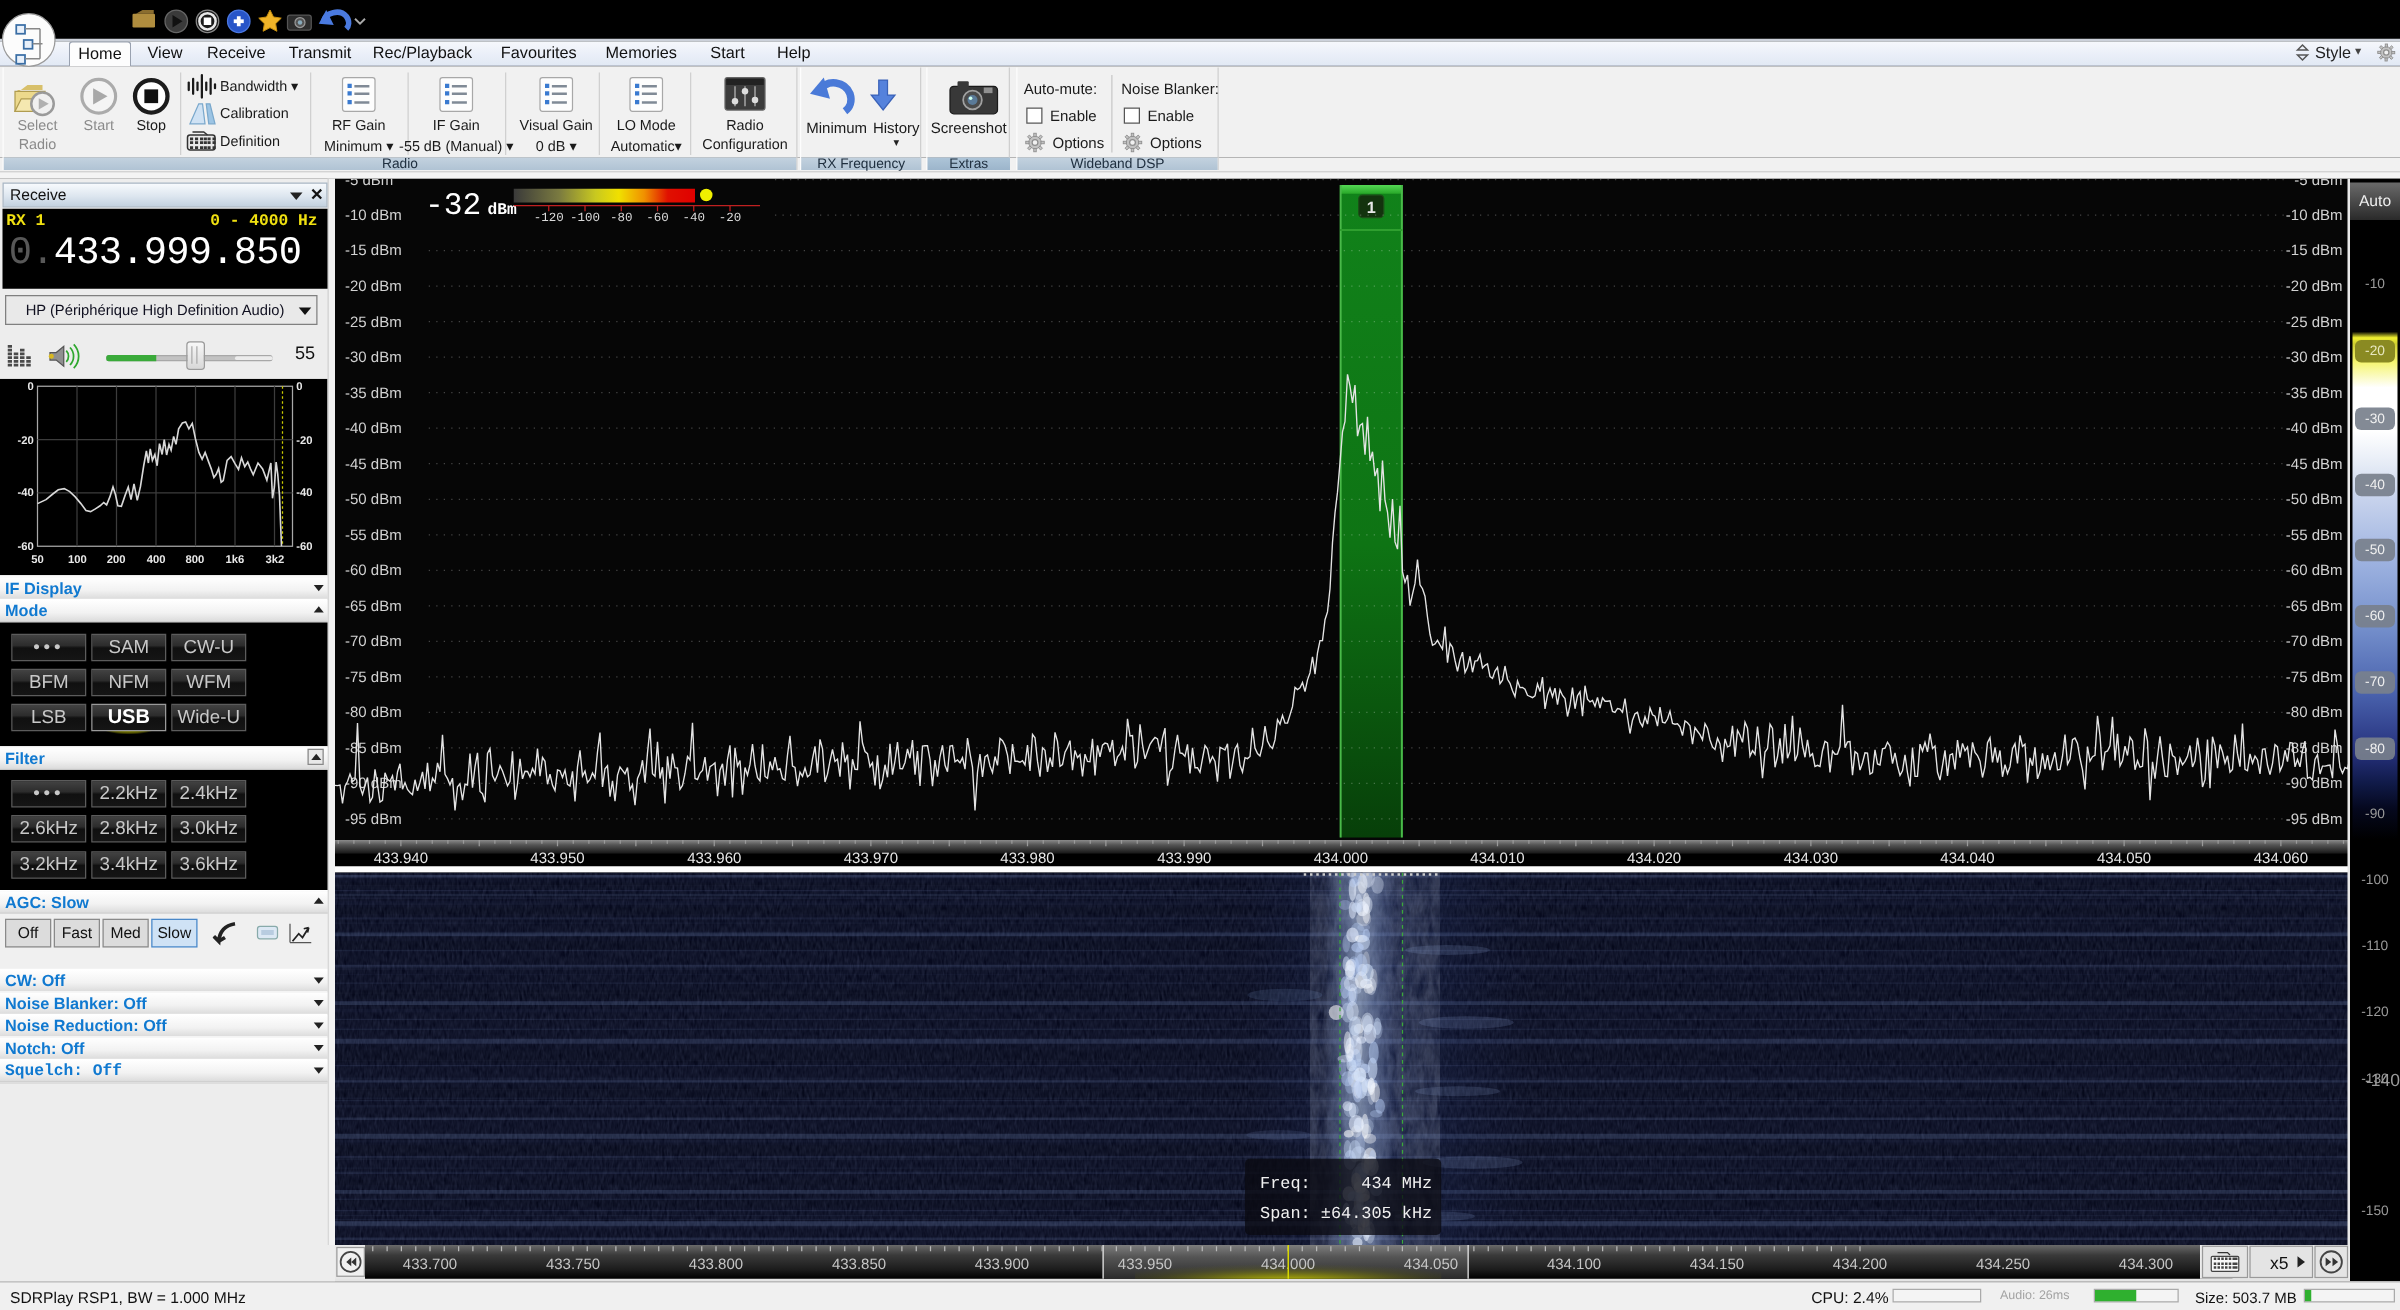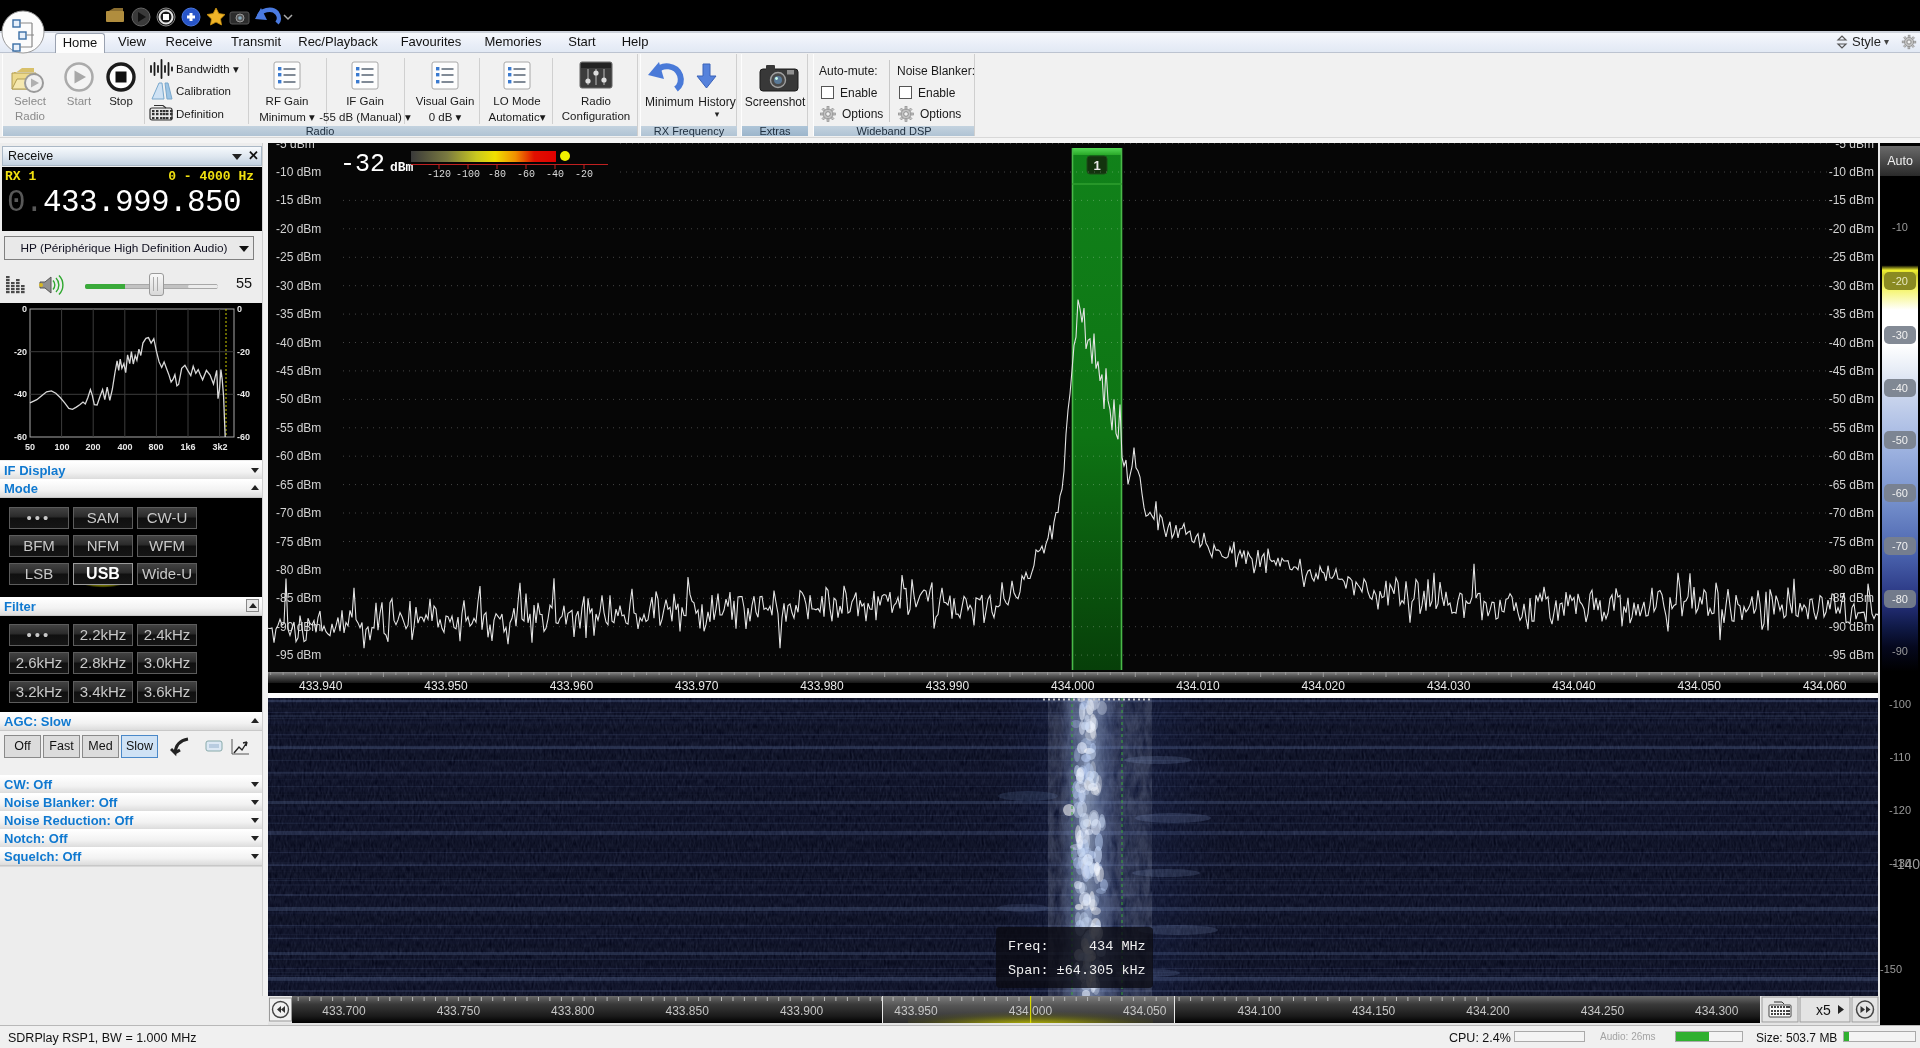--- a/index.html
+++ b/index.html
@@ -354,21 +354,21 @@
     <line x1="62" y1="19" x2="79" y2="19" stroke="#555"></line>
 </svg>
 <div class="hdr" style="left:0px;top:775px;width:262px;height:19px;">CW: Off</div>
 <div style="left:251px;top:782px;width:0;height:0;border-left:4px solid transparent;border-right:4px solid transparent;border-top:5px solid #222;position:absolute"></div>
 <div class="hdr" style="left:0px;top:793px;width:262px;height:19px;">Noise Blanker: Off</div>
 <div style="left:251px;top:800px;width:0;height:0;border-left:4px solid transparent;border-right:4px solid transparent;border-top:5px solid #222;position:absolute"></div>
 <div class="hdr" style="left:0px;top:811px;width:262px;height:19px;">Noise Reduction: Off</div>
 <div style="left:251px;top:818px;width:0;height:0;border-left:4px solid transparent;border-right:4px solid transparent;border-top:5px solid #222;position:absolute"></div>
 <div class="hdr" style="left:0px;top:829px;width:262px;height:19px;">Notch: Off</div>
 <div style="left:251px;top:836px;width:0;height:0;border-left:4px solid transparent;border-right:4px solid transparent;border-top:5px solid #222;position:absolute"></div>
-<div class="hdr" style="left:0px;top:847px;width:262px;height:19px;">Squelch: Off</div>
+<div class="hdr" style="left:0px;top:847px;width:262px;height:19px;font-family:Liberation Mono, monospace;">Squelch: Off</div>
 <div style="left:251px;top:854px;width:0;height:0;border-left:4px solid transparent;border-right:4px solid transparent;border-top:5px solid #222;position:absolute"></div>
 <div style="left:0px;top:866px;width:262px;height:160px;background:#ededed;border-top:1px solid #d8d8d8"></div>
 <svg width="1612" height="550" style="position:absolute;left:268px;top:143px" xmlns="http://www.w3.org/2000/svg">
     <rect width="1612" height="550" fill="#060606"></rect>
     <defs>
       <linearGradient id="gleg" x1="0" y1="0" x2="1" y2="0">
         <stop offset="0" stop-color="#3a3a3a"></stop>
         <stop offset="0.25" stop-color="#7a7a40"></stop>
         <stop offset="0.45" stop-color="#c8c820"></stop>
         <stop offset="0.58" stop-color="#f0e000"></stop>
@@ -895,21 +895,21 @@
 <div style="left:1884px;top:431px;width:32px;height:18px;background:rgba(120,128,140,0.92);border-radius:5px;color:#f0f0f0;font-size:11px;text-align:center;line-height:18px">-50</div>
 <div style="left:1884px;top:484px;width:32px;height:18px;background:rgba(120,128,140,0.92);border-radius:5px;color:#f0f0f0;font-size:11px;text-align:center;line-height:18px">-60</div>
 <div style="left:1884px;top:537px;width:32px;height:18px;background:rgba(120,128,140,0.92);border-radius:5px;color:#f0f0f0;font-size:11px;text-align:center;line-height:18px">-70</div>
 <div style="left:1884px;top:590px;width:32px;height:18px;background:rgba(120,128,140,0.92);border-radius:5px;color:#f0f0f0;font-size:11px;text-align:center;line-height:18px">-80</div>
 <div style="left:1880px;top:645px;width:40px;text-align:center;font-size:11px;color:#9a9a9a">-90</div>
 <div style="left:1880px;top:698px;width:40px;text-align:center;font-size:11px;color:#9a9a9a">-100</div>
 <div style="left:1880px;top:751px;width:40px;text-align:center;font-size:11px;color:#9a9a9a">-110</div>
 <div style="left:1880px;top:804px;width:40px;text-align:center;font-size:11px;color:#9a9a9a">-120</div>
 <div style="left:1880px;top:857px;width:40px;text-align:center;font-size:11px;color:#9a9a9a">-130</div>
 <div style="left:1880px;top:856px;width:40px;text-align:right;font-size:14px;color:#9a9a9a">-140</div>
-<div style="left:1880px;top:963px;width:40px;text-align:left;font-size:11px;color:#9a9a9a">-150</div>
+<div style="left:1880px;top:963px;width:40px;text-align:center;font-size:11px;color:#9a9a9a">-150</div>
 <div style="left:268px;top:996px;width:1612px;height:29px;background:#e4e4e4"></div>
 <svg width="1612" height="29" style="position:absolute;left:268px;top:996px" xmlns="http://www.w3.org/2000/svg">
     <defs>
       <linearGradient id="bsc" x1="0" y1="0" x2="0" y2="1">
         <stop offset="0" stop-color="#6a6a6a"></stop>
         <stop offset="0.3" stop-color="#3a3a3a"></stop>
         <stop offset="0.75" stop-color="#1a1a1a"></stop>
         <stop offset="1" stop-color="#000"></stop>
       </linearGradient>
       <linearGradient id="bsch" x1="0" y1="0" x2="0" y2="1">

